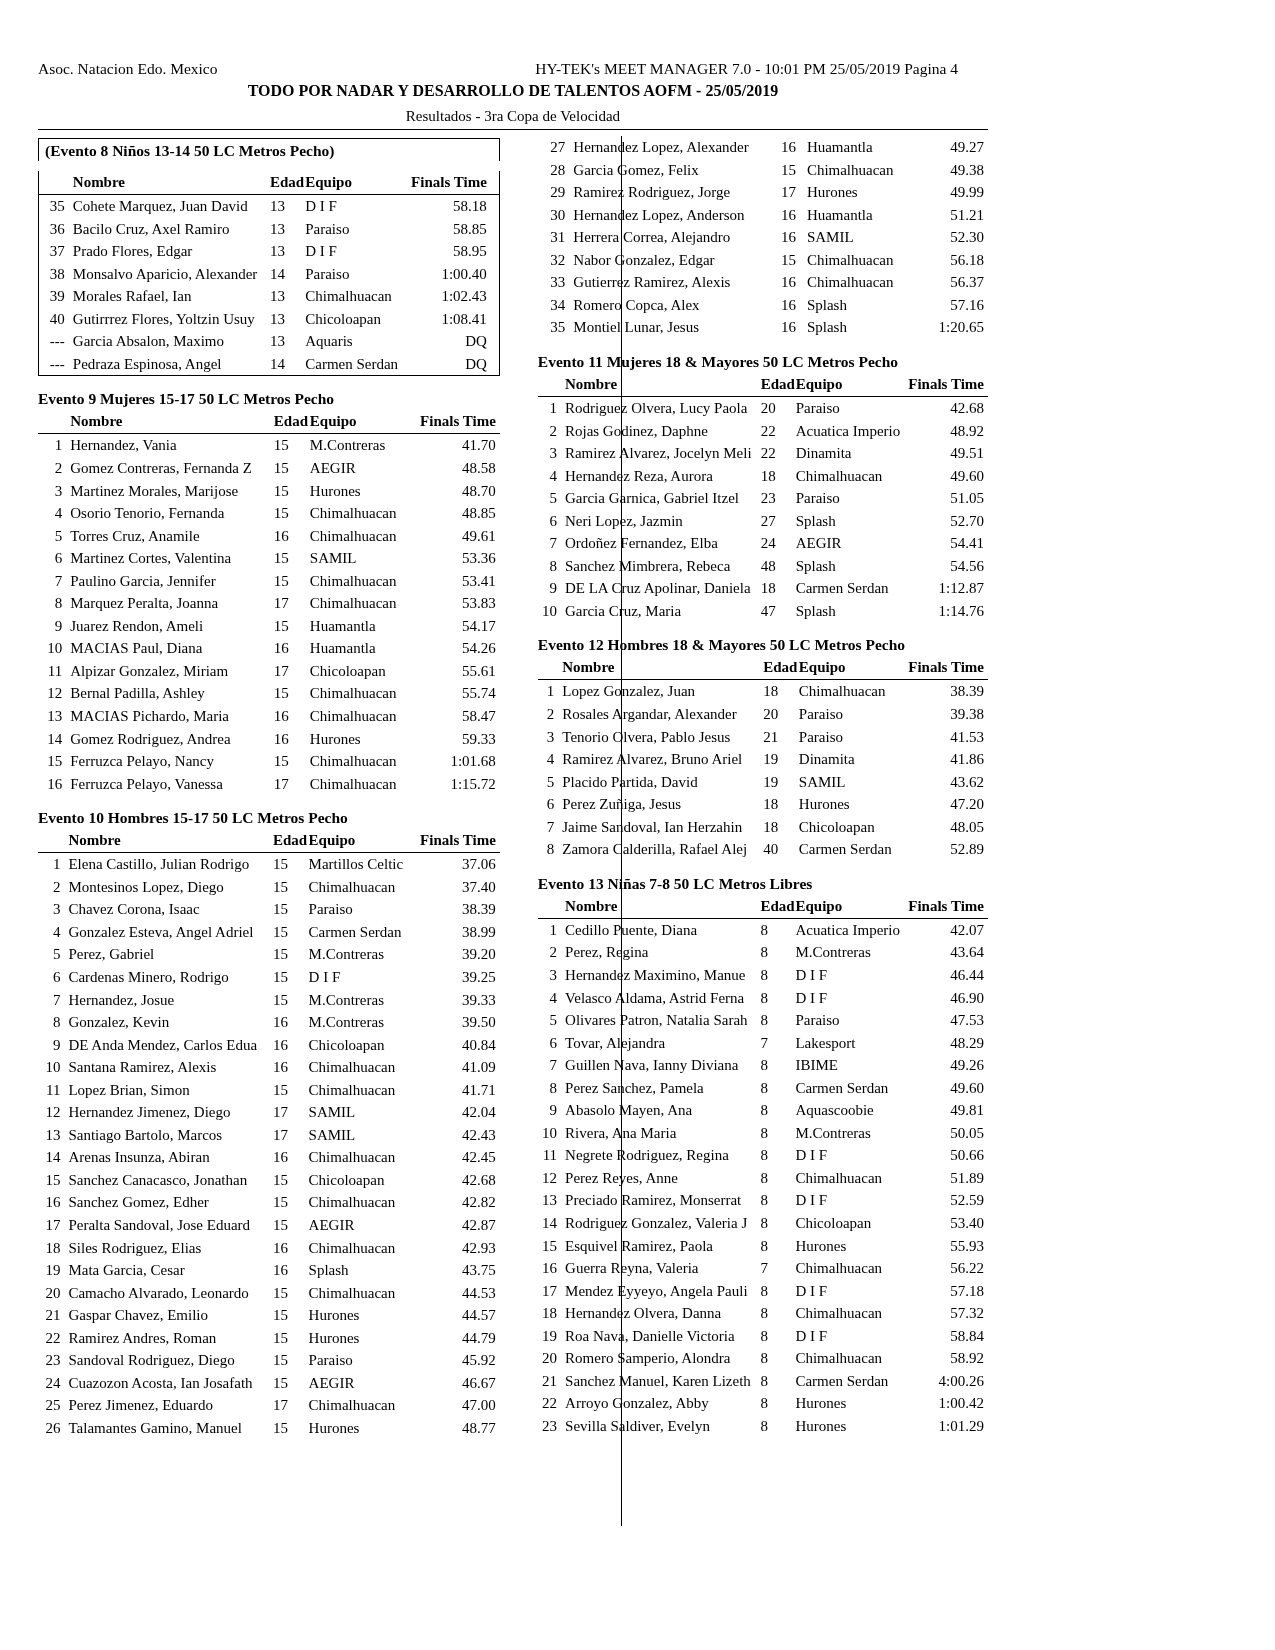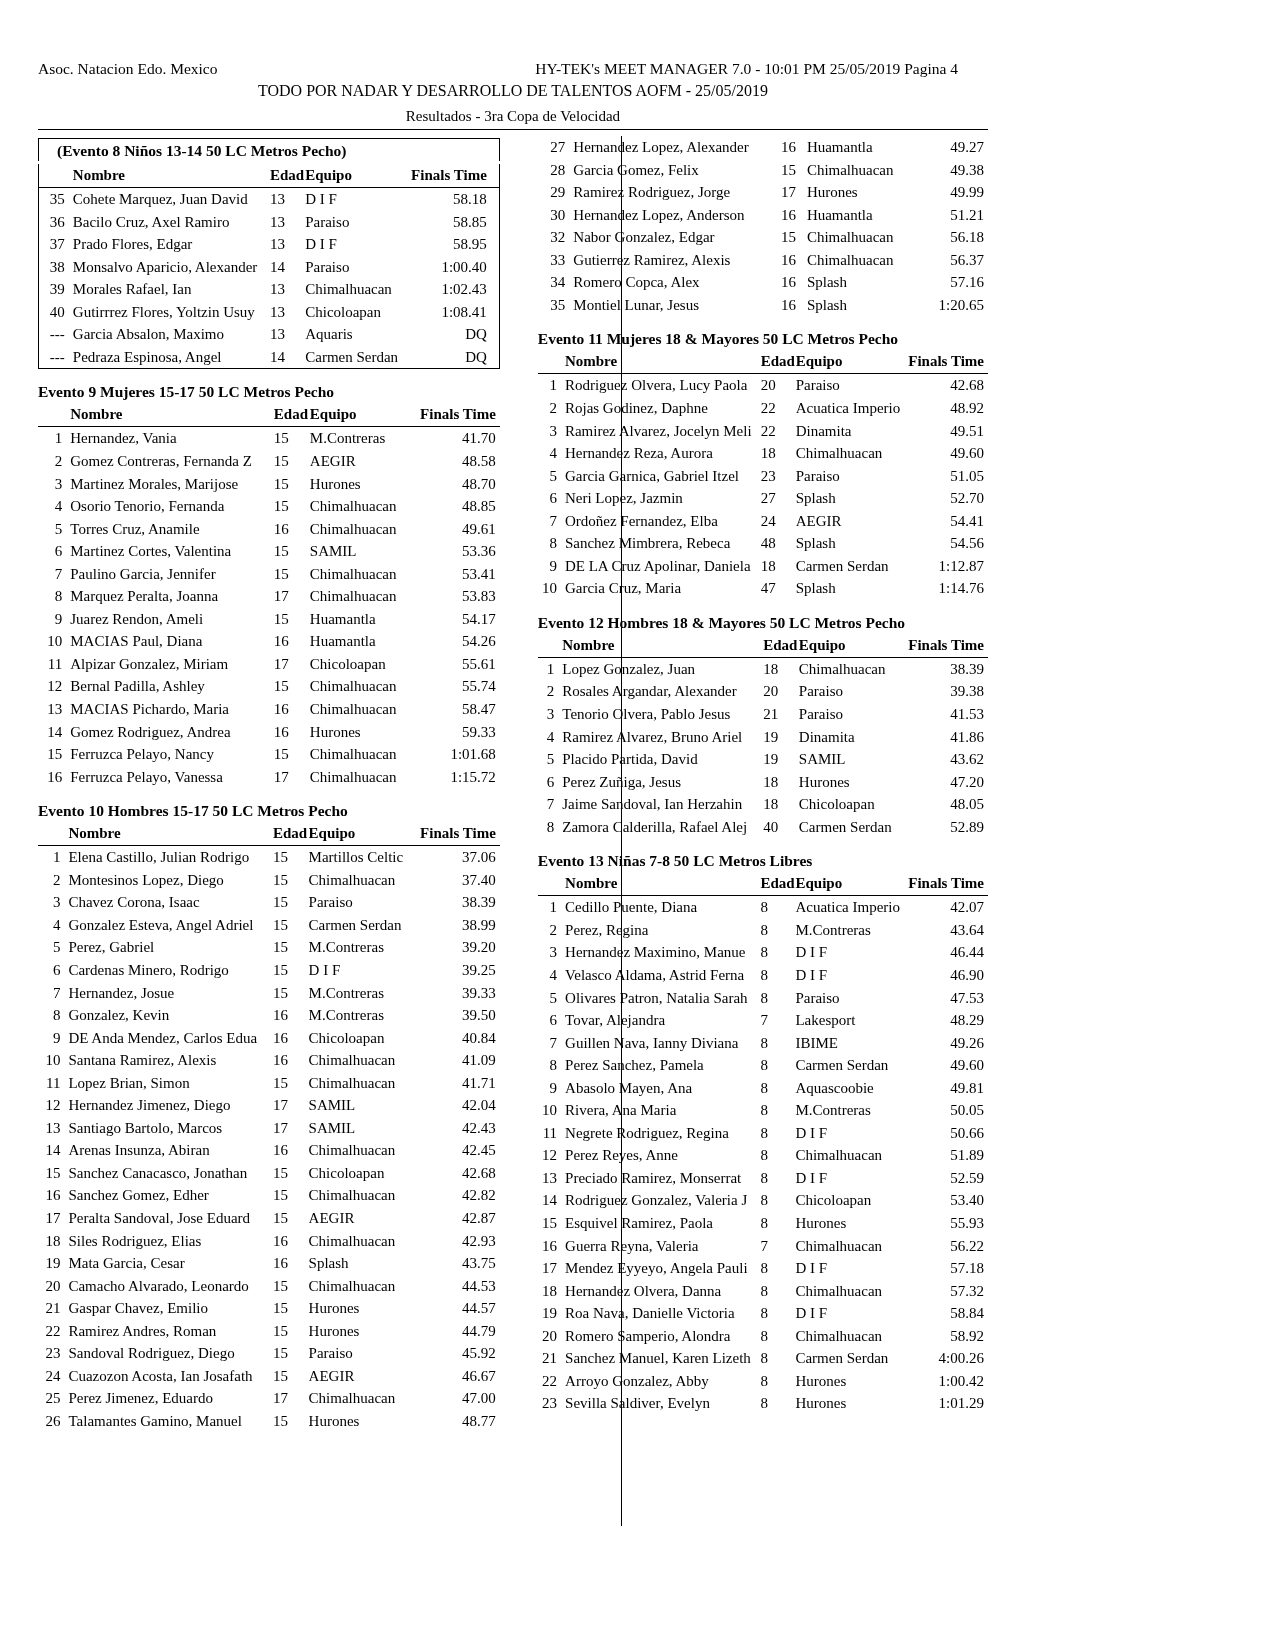--- a/index.html
+++ b/index.html
@@ -20,21 +20,21 @@
   .hdr-row{
     display:flex;
     justify-content:space-between;
     align-items:flex-start;
     font-size:15.5px;
   }
   .hdr-left{white-space:nowrap;}
   .hdr-right{white-space:nowrap;padding-right:30px;}
   .title-line{
     text-align:center;
-    font-weight:normal;
+    font-weight:bold;
     font-size:16px;
     margin-top:4px;
   }
   .sub-line{
     text-align:center;
     font-size:15px;
     margin-top:8px;
     padding-bottom:2px;
   }
   .rule{
@@ -60,22 +60,22 @@
   }
   .evt-title{
     font-weight:bold;
     font-size:15.5px;
     margin:14px 0 2px 0;
   }
   .evt-title.first{margin-top:2px;}
   .boxed{
     border:1px solid #000;
     border-bottom:none;
-    padding:3px 6px 1px 18px;
-    margin-bottom:3px;
+    padding:3px 6px 1px 6px;
+    margin-bottom:10px;
   }
   table{
     border-collapse:collapse;
     width:100%;
     font-size:15px;
   }
   table.boxedtab{
     border-left:1px solid #000;
     border-right:1px solid #000;
     border-bottom:1px solid #000;
@@ -552,20 +552,27 @@
               <td class="c-time">49.99</td>
             </tr>
             <tr>
               <td class="c-place">30</td>
               <td class="c-name">Hernandez Lopez, Anderson</td>
               <td class="c-age">16</td>
               <td class="c-team">Huamantla</td>
               <td class="c-time">51.21</td>
             </tr>
             <tr>
+              <td class="c-place">31</td>
+              <td class="c-name">Herrera Correa, Alejandro</td>
+              <td class="c-age">16</td>
+              <td class="c-team">SAMIL</td>
+              <td class="c-time">52.30</td>
+            </tr>
+            <tr>
               <td class="c-place">32</td>
               <td class="c-name">Nabor Gonzalez, Edgar</td>
               <td class="c-age">15</td>
               <td class="c-team">Chimalhuacan</td>
               <td class="c-time">56.18</td>
             </tr>
             <tr>
               <td class="c-place">33</td>
               <td class="c-name">Gutierrez Ramirez, Alexis</td>
               <td class="c-age">16</td>

